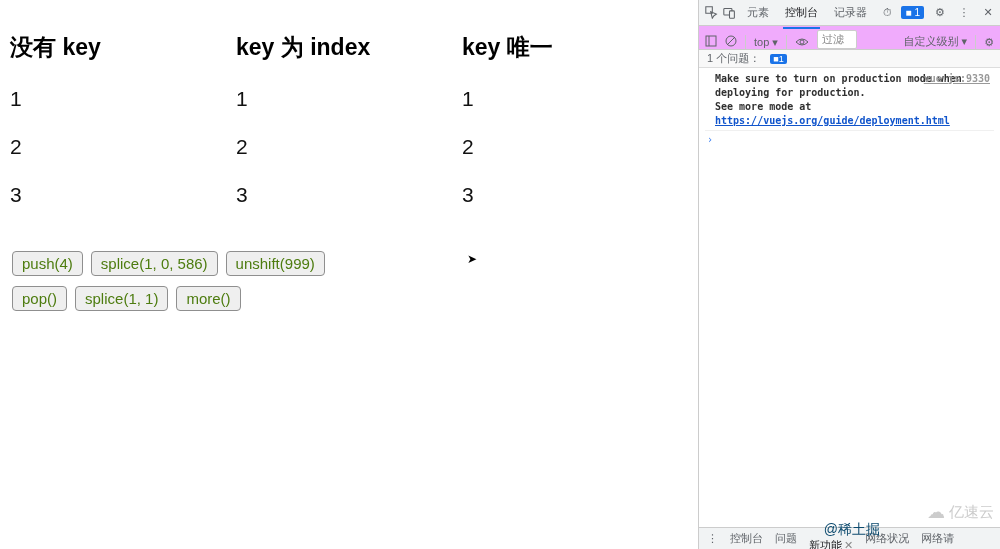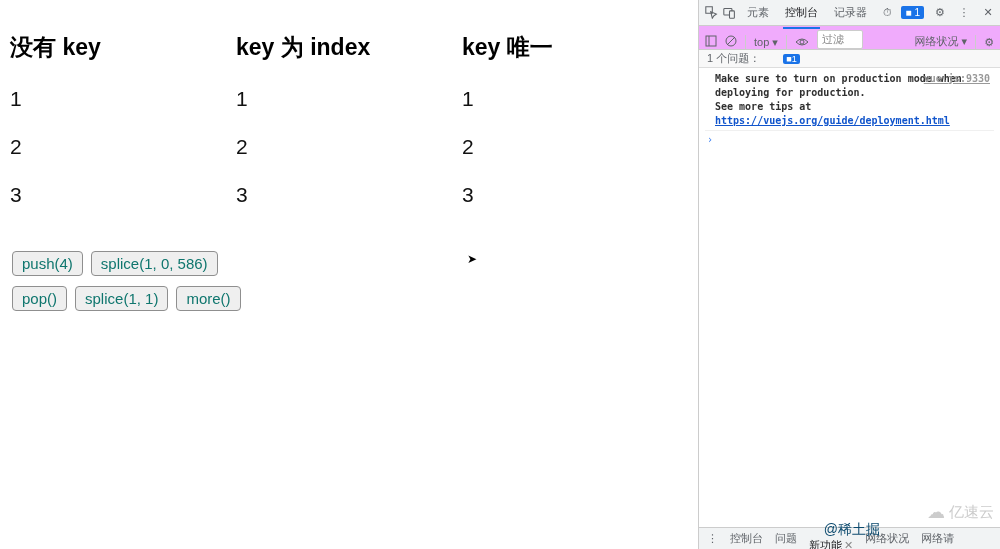--- a/index.html
+++ b/index.html
@@ -40,21 +40,21 @@
       display: flex;
       gap: 8px;
     }
     .btn-row button {
       font-size: 15px;
       padding: 3px 9px;
       background: #efefef;
       border: 1px solid #8f8f8f;
       border-radius: 4px;
       cursor: pointer;
-      color: #0f766e;
+      color: #4d7c0f;
       font-family: inherit;
     }
     .btn-row.second { margin-top: 8px; }
 
     
     .devtools {
       flex: 1;
       border-left: 1px solid #ccc;
       background: #fff;
       display: flex;
@@ -147,21 +147,21 @@
       color: #888;
     }
     .dt-issues {
       height: 18px;
       border-bottom: 1px solid #ddd;
       display: flex;
       align-items: center;
       padding: 0 8px;
       background: #f8f8f8;
       color: #5f6368;
-      gap: 23px;
+      gap: 10px;
     }
     .issues-badge {
       display: inline-flex;
       align-items: center;
       background: #1a73e8;
       color: #fff;
       font-size: 9px;
       padding: 0px 3px;
       border-radius: 2px;
     }
@@ -277,20 +277,21 @@
       <h2>key 唯一</h2>
       <div class="item">1</div>
       <div class="item">2</div>
       <div class="item">3</div>
     </div>
   </div>
 
   <div class="btn-row">
     <button>push(4)</button>
     <button>splice(1, 0, 586)</button>
+    <button>unshift(999)</button>
   </div>
   <div class="btn-row second">
     <button>pop()</button>
     <button>splice(1, 1)</button>
     <button>more()</button>
   </div>
 </div>
 
 <div class="devtools">
   <div class="dt-topbar">
@@ -339,36 +340,36 @@
     <span>top ▾</span>
     <span class="sep"></span>
     <span class="icon">
       <svg width="14" height="10" viewBox="0 0 14 10">
           <path d="M1 5 Q7 -1 13 5 Q7 11 1 5" fill="none" stroke="#5f6368"></path>
           <circle cx="7" cy="5" r="2" fill="none" stroke="#5f6368"></circle>
         </svg>
     </span>
     <span class="filter-input">过滤</span>
     <span style="flex:1"></span>
-    <span>网络状况 ▾</span>
+    <span>自定义级别 ▾</span>
     <span class="sep"></span>
     <span class="icon">⚙</span>
   </div>
 
   <div class="dt-issues">
     <span>1 个问题：</span>
     <span class="issues-badge">■ <span>1</span></span>
   </div>
 
   <div class="dt-console">
     <div class="console-msg">
       <span class="console-src">vue.js:9330</span>
       <div>Make sure to turn on production mode when deploying for production.</div>
       <div>
-        <span>See more tips at </span><span class="console-link">https://vuejs.org/guide/deployment.html</span>
+        <span>See more mode at </span><span class="console-link">https://vuejs.org/guide/deployment.html</span>
       </div>
     </div>
     <div class="prompt">›</div>
   </div>
 
   <div class="dt-bottombar">
     <span class="btab">⋮</span>
     <span class="btab">控制台</span>
     <span class="btab">问题</span>
     <span class="btab active">

